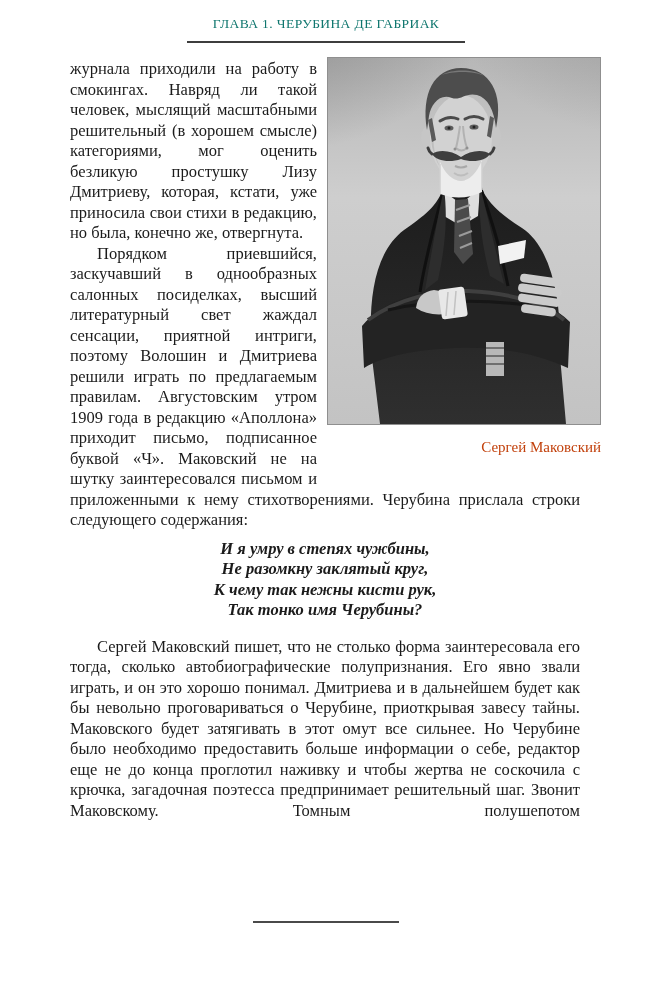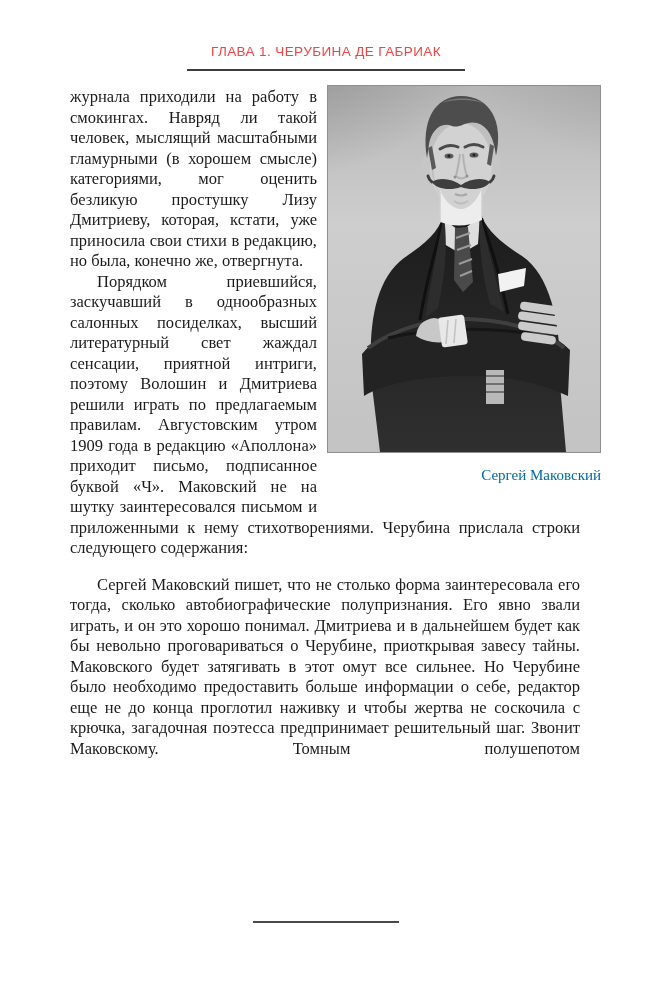--- a/index.html
+++ b/index.html
@@ -6,27 +6,27 @@
   body{
     width:652px;height:1000px;
     background:#ffffff;
     position:relative;
     overflow:hidden;
     font-family:"Liberation Serif","DejaVu Serif",serif;
     color:#1b1b1b;
   }
   
   .chapter-title{
-    padding-top:44px;
+    padding-top:16px;
     text-align:center;
-    font-family:Liberation Sans, sans-serif;
+    font-family:Liberation Serif, serif;
     font-size:13.5px;
     line-height:16px;
     letter-spacing:0.4px;
-    color:#ef4444;
+    color:#0f766e;
   }
   .chapter-rule{
     width:278px;height:2px;
     background:#3d3d3d;
     margin:9px auto 0;
   }
   
   .content{
     margin:16px 72px 0 70px;
     font-size:16.5px;
@@ -46,21 +46,21 @@
     width:272px;height:366px;
     border:1px solid #8f8f8f;
     background:#c9c9c9;
     font-size:0;
   }
   .photo-caption{
     margin-top:13px;
     text-align:right;
     font-size:15px;
     line-height:19px;
-    color:#0369a1;
+    color:#c2410c;
   }
   
   .poem{
     margin:8px 0 13px;
     text-align:center;
     font-style:italic;
     font-weight:bold;
   }
   .poem-line{line-height:20.5px;}
   
@@ -177,23 +177,29 @@
             <path d="M120,234 L118,258 M128,233 L126,257" stroke="#c2c2c2" stroke-width="1.5"></path>
 
             <rect x="158" y="284" width="18" height="34" fill="#b8b8b8"></rect>
             <path d="M158,290 h18 M158,298 h18 M158,306 h18" stroke="#6f6f6f" stroke-width="2"></path>
           </g>
         </svg>
       </div>
       <figcaption class="photo-caption">Сергей Маковский</figcaption>
     </figure>
 
-    <p class="para">журнала приходили на работу в смокингах. Навряд ли такой человек, мыслящий масштабными гламурными (в хорошем смысле) категориями, мог оценить безликую простушку Лизу Дмитриеву, которая, кстати, уже приносила свои стихи в редакцию, но была, конечно же, отвергнута.</p>
+    <p class="para">журнала приходили на работу в смокингах. Навряд ли такой человек, мыслящий масштабными решительный (в хорошем смысле) категориями, мог оценить безликую простушку Лизу Дмитриеву, которая, кстати, уже приносила свои стихи в редакцию, но была, конечно же, отвергнута.</p>
     <p class="para indent">Порядком приевшийся, заскучавший в однообразных салонных посиделках, высший литературный свет жаждал сенсации, приятной интриги, поэтому Волошин и Дмитриева решили играть по предлагаемым правилам. Августовским утром 1909 года в редакцию «Аполлона» приходит письмо, подписанное буквой «Ч». Маковский не на шутку заинтересовался письмом и приложенными к нему стихотворениями. Черубина прислала строки следующего содержания:</p>
 
+    <div class="poem">
+      <div class="poem-line">И я умру в степях чужбины,</div>
+      <div class="poem-line">Не разомкну заклятый круг,</div>
+      <div class="poem-line">К чему так нежны кисти рук,</div>
+      <div class="poem-line">Так тонко имя Черубины?</div>
+    </div>
 
     <p class="para indent cont">Сергей Маковский пишет, что не столько форма заинтересовала его тогда, сколько автобиографические полупризнания. Его явно звали играть, и он это хорошо понимал. Дмитриева и в дальнейшем будет как бы невольно проговариваться о Черубине, приоткрывая завесу тайны. Маковского будет затягивать в этот омут все сильнее. Но Черубине было необходимо предоставить больше информации о себе, редактор еще не до конца проглотил наживку и чтобы жертва не соскочила с крючка, загадочная поэтесса предпринимает решительный шаг. Звонит Маковскому. Томным полушепотом</p>
 
   </main>
 
   <div class="footer-rule"></div>
 
 </div>
 
 </body></html>

